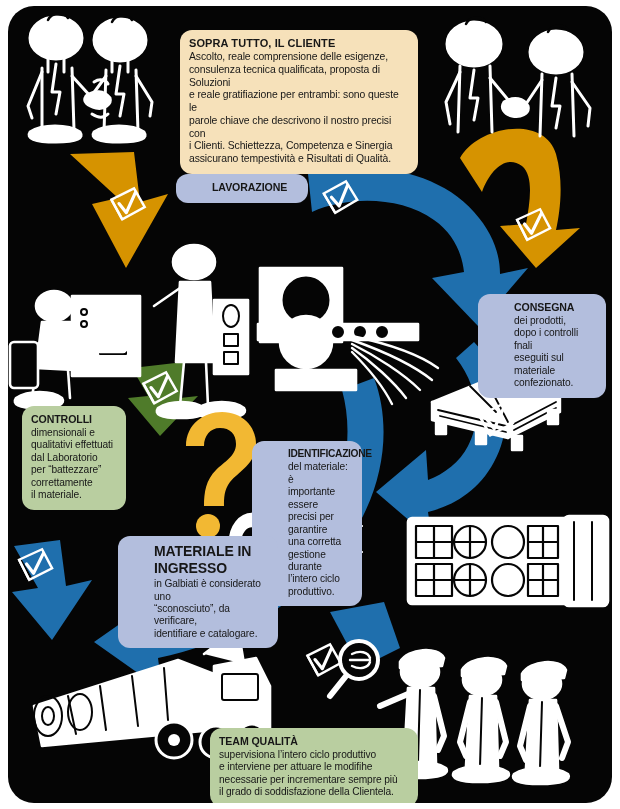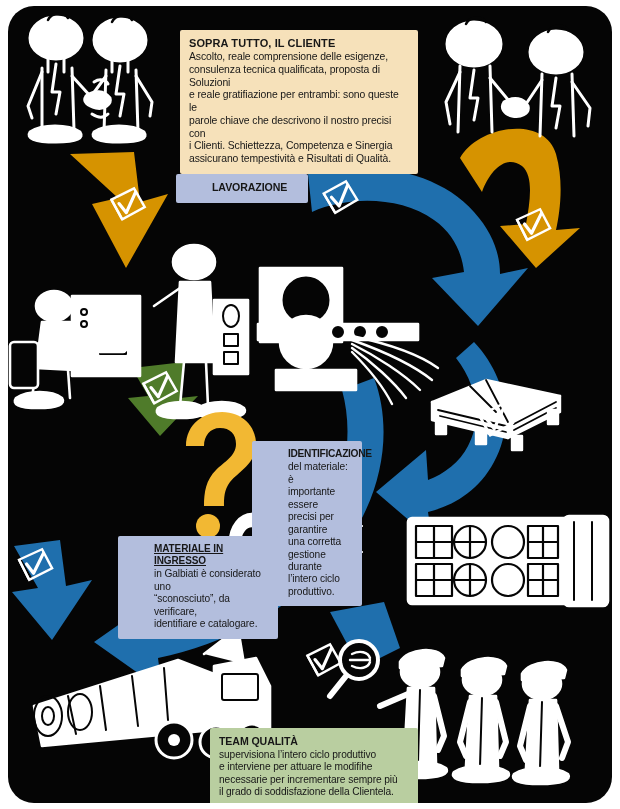--- a/index.html
+++ b/index.html
@@ -18,21 +18,21 @@
     background:#050505;
     border-radius:26px;
     overflow:hidden;
   }
 
   .layer{position:absolute;left:0;top:0;width:604px;height:797px;}
 
   
   .box{
     position:absolute;
-    border-radius:2px;
+    border-radius:12px;
     padding:7px 9px 8px 9px;
     box-sizing:border-box;
     color:#171717;
     line-height:1.22;
     letter-spacing:-0.1px;
     z-index:40;
   }
   .box .hd{font-weight:bold;display:block;margin-bottom:1px;}
   .box .bd{display:block;white-space:pre-line;}
 
@@ -49,21 +49,21 @@
   #box-consegna{left:470px;top:288px;width:128px;font-size:10.2px;}
   #box-consegna .hd{font-size:10.6px;}
 
   #box-controlli{left:14px;top:400px;width:104px;font-size:10.2px;}
   #box-controlli .hd{font-size:10.6px;}
 
   #box-identificazione{left:244px;top:388px;width:110px;font-size:10.2px;margin-top:47px;}
   #box-identificazione .hd{font-size:10.2px;letter-spacing:-0.3px;}
 
   #box-materiale{left:110px;top:530px;width:160px;font-size:10.2px;}
-  #box-materiale .hd{font-size:10px;text-decoration:underline;}
+  #box-materiale .hd{font-size:14px;}
 
   #box-team{left:202px;top:722px;width:208px;font-size:10.2px;}
   #box-team .hd{font-size:10.6px;}
 </style>
 </head>
 <body>
 
 <div id="stage">
   <div id="plate">
 
@@ -358,21 +358,37 @@
 e reale gratifiazione per entrambi: sono queste le
 parole chiave che descrivono il nostro precisi con
 i Clienti. Schiettezza, Competenza e Sinergia
 assicurano tempestività e Risultati di Qualità.</span>
     </div>
 
     <div class="box box-blue" id="box-lavorazione">
       <span class="hd">LAVORAZIONE</span>
     </div>
 
-
+    <div class="box box-blue" id="box-consegna">
+      <span class="hd">CONSEGNA</span>
+      <span class="bd">dei prodotti,
+dopo i controlli fnali
+eseguiti sul materiale
+confezionato.</span>
+    </div>
+
+    <div class="box box-green" id="box-controlli">
+      <span class="hd">CONTROLLI</span>
+      <span class="bd">dimensionali e
+qualitativi effettuati
+dal Laboratorio
+per “battezzare”
+correttamente
+il materiale.</span>
+    </div>
 
     <div class="box box-blue" id="box-identificazione">
       <span class="hd">IDENTIFICAZIONE</span>
       <span class="bd">del materiale: è
 importante essere
 precisi per garantire
 una corretta
 gestione durante
 l’intero ciclo
 produttivo.</span>

